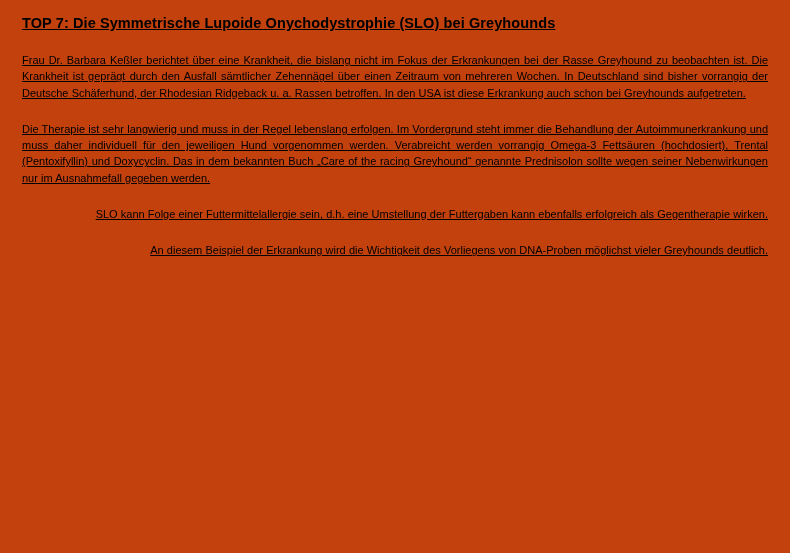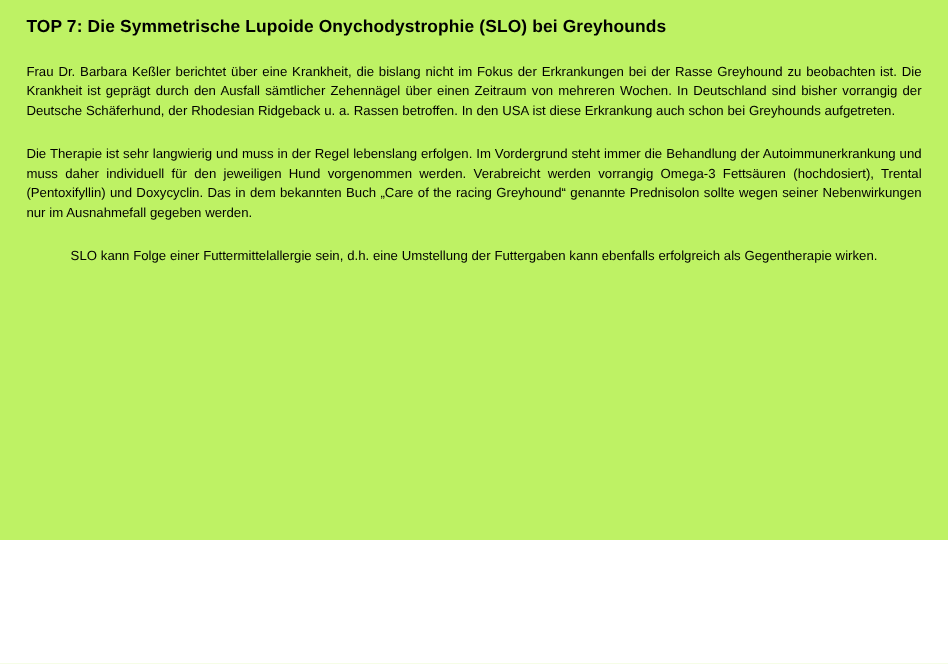--- a/index.html
+++ b/index.html
@@ -10,23 +10,24 @@
   body {
     width: 790px;
     height: 553px;
     font-family: "Liberation Sans", sans-serif;
     color: #000000;
     overflow: hidden;
   }
   .page {
     box-sizing: border-box;
     width: 790px;
-    height: 450px;
+    height: 553px;
     padding: 14px 22px 0 22px;
-    background: #bef264;
+    background: #c2410c;
+    text-decoration: underline;
   }
   .doc-title {
     font-size: 14.5px;
     font-weight: bold;
     line-height: 1.25;
     margin: 0 0 20px 0;
     letter-spacing: 0.1px;
   }
   .para {
     font-size: 11px;
@@ -35,31 +36,32 @@
     text-justify: inter-word;
     margin: 0 0 20px 0;
     hyphens: manual;
     -webkit-hyphens: manual;
     word-spacing: 0.1px;
   }
   .para:last-child {
     margin-bottom: 0;
   }
   .para.no-justify {
-    text-align: center;
+    text-align: right;
   }
 </style>
 </head>
 <body>
 
 <div class="page">
 
   <h1 class="doc-title">TOP 7: Die Symmetrische Lupoide Onychodystrophie (SLO) bei Greyhounds</h1>
 
   <p class="para">Frau Dr. Barbara Keßler berichtet über eine Krankheit, die bislang nicht im Fokus der Erkrankungen bei der Rasse Greyhound zu beobachten ist. Die Krankheit ist geprägt durch den Ausfall sämtlicher Zehennägel über einen Zeitraum von mehreren Wochen. In Deutschland sind bisher vorrangig der Deutsche Schäferhund, der Rhodesian Ridgeback u. a. Rassen betroffen. In den USA ist diese Erkrankung auch schon bei Greyhounds aufgetreten.</p>
 
   <p class="para">Die Therapie ist sehr langwierig und muss in der Regel lebenslang erfolgen. Im Vordergrund steht immer die Behandlung der Autoimmunerkrankung und muss daher individuell für den jeweiligen Hund vorgenommen werden. Verabreicht werden vorrangig Omega-3 Fettsäuren (hochdosiert), Trental (Pentoxifyllin) und Doxycyclin. Das in dem bekannten Buch „Care of the racing Greyhound“ genannte Prednisolon sollte wegen seiner Nebenwirkungen nur im Ausnahmefall gegeben werden.</p>
 
   <p class="para no-justify">SLO kann Folge einer Futtermittelallergie sein, d.h. eine Umstellung der Futtergaben kann ebenfalls erfolgreich als Gegentherapie wirken.</p>
 
 
+  <p class="para no-justify">An diesem Beispiel der Erkrankung wird die Wichtigkeit des Vorliegens von DNA-Proben möglichst vieler Greyhounds deutlich.</p>
 
 </div>
 
 </body></html>

